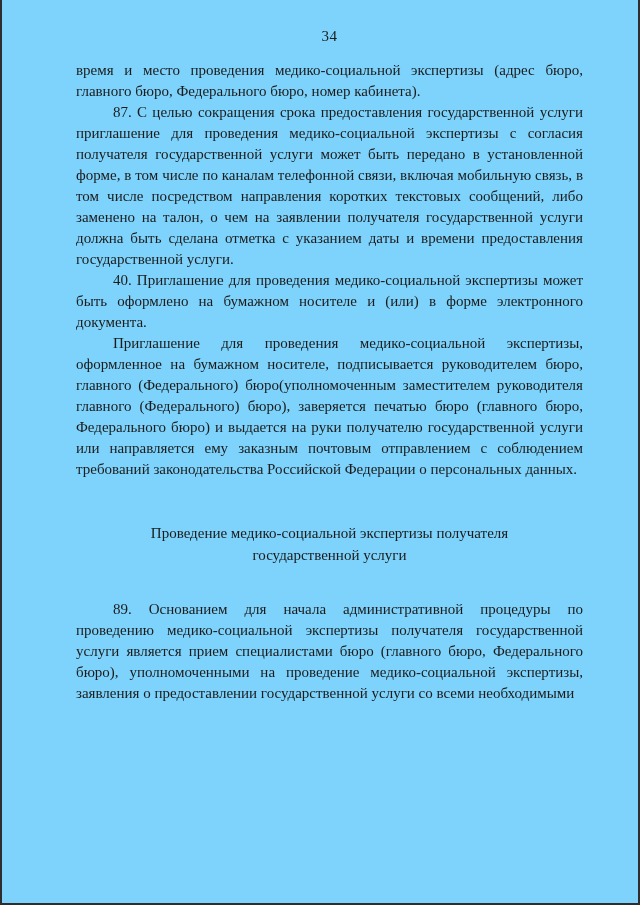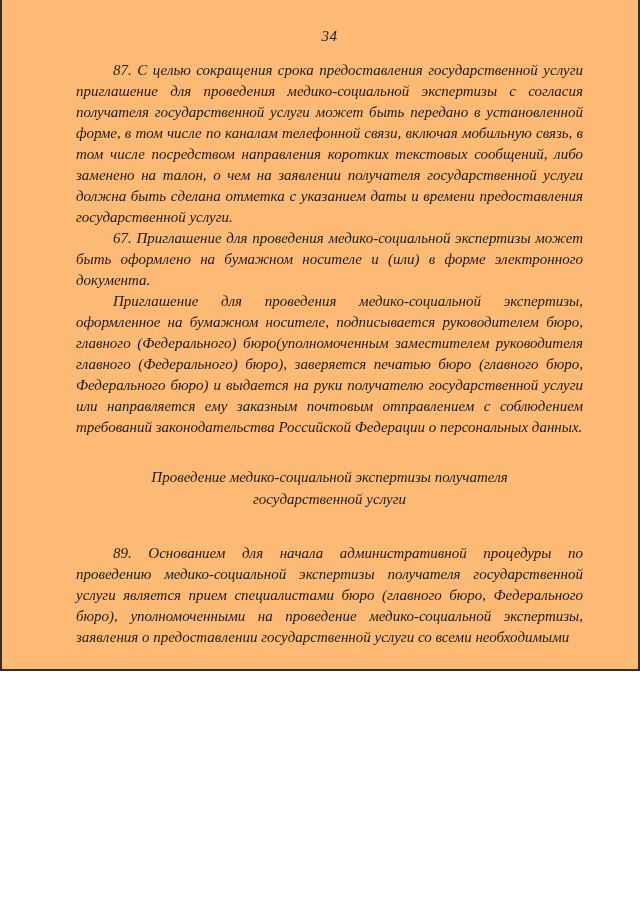--- a/index.html
+++ b/index.html
@@ -4,65 +4,65 @@
 <style>
   * { margin: 0; padding: 0; box-sizing: border-box; }
   html, body { background: #ffffff; }
   body {
     width: 640px;
     font-family: "Liberation Serif", "DejaVu Serif", serif;
   }
   .page {
     position: relative;
     width: 640px;
-    height: 671px;
-    background: #fdba74;
+    height: 905px;
+    background: #7dd3fc;
     color: #1b1b1b;
     border-left: 2px solid #2e2e2e;
     border-right: 2px solid #2e2e2e;
     border-bottom: 2px solid #2e2e2e;
     padding: 26px 55px 10px 74px;
     font-size: 15px;
     line-height: 21px;
     overflow: hidden;
-    font-style: italic;
   }
   .page-number {
     text-align: center;
     margin-bottom: 13px;
     letter-spacing: 0.5px;
   }
   p.para {
     text-align: justify;
     text-indent: 37px;
   }
   p.para.no-indent {
     text-indent: 0;
   }
   .section-heading {
     font-weight: normal;
     font-size: 15px;
     line-height: 22px;
     text-align: center;
     max-width: 440px;
-    margin: 28px auto 33px auto;
+    margin: 42px auto 33px auto;
   }
 </style>
 </head>
 <body>
 
 <div class="page">
 
   <div class="page-number">34</div>
 
+  <p class="para no-indent">время и место проведения медико-социальной экспертизы (адрес бюро, главного бюро, Федерального бюро, номер кабинета).</p>
 
 
   <p class="para">87. С целью сокращения срока предоставления государственной услуги приглашение для проведения медико-социальной экспертизы с согласия получателя государственной услуги может быть передано в установленной форме, в том числе по каналам телефонной связи, включая мобильную связь, в том числе посредством направления коротких текстовых сообщений, либо заменено на талон, о чем на заявлении получателя государственной услуги должна быть сделана отметка с указанием даты и времени предоставления государственной услуги.</p>
 
-  <p class="para">67. Приглашение для проведения медико-социальной экспертизы может быть оформлено на бумажном носителе и (или) в форме электронного документа.</p>
+  <p class="para">40. Приглашение для проведения медико-социальной экспертизы может быть оформлено на бумажном носителе и (или) в форме электронного документа.</p>
 
 
   <p class="para">Приглашение для проведения медико-социальной экспертизы, оформленное на бумажном носителе, подписывается руководителем бюро, главного (Федерального) бюро(уполномоченным заместителем руководителя главного (Федерального) бюро), заверяется печатью бюро (главного бюро, Федерального бюро) и выдается на руки получателю государственной услуги или направляется ему заказным почтовым отправлением с соблюдением требований законодательства Российской Федерации о персональных данных.</p>
 
   <h2 class="section-heading">Проведение медико-социальной экспертизы получателя государственной услуги</h2>
 
   <p class="para">89. Основанием для начала административной процедуры по проведению медико-социальной экспертизы получателя государственной услуги является прием специалистами бюро (главного бюро, Федерального бюро), уполномоченными на проведение медико-социальной экспертизы, заявления о предоставлении государственной услуги со всеми необходимыми</p>
 
 </div>
 

